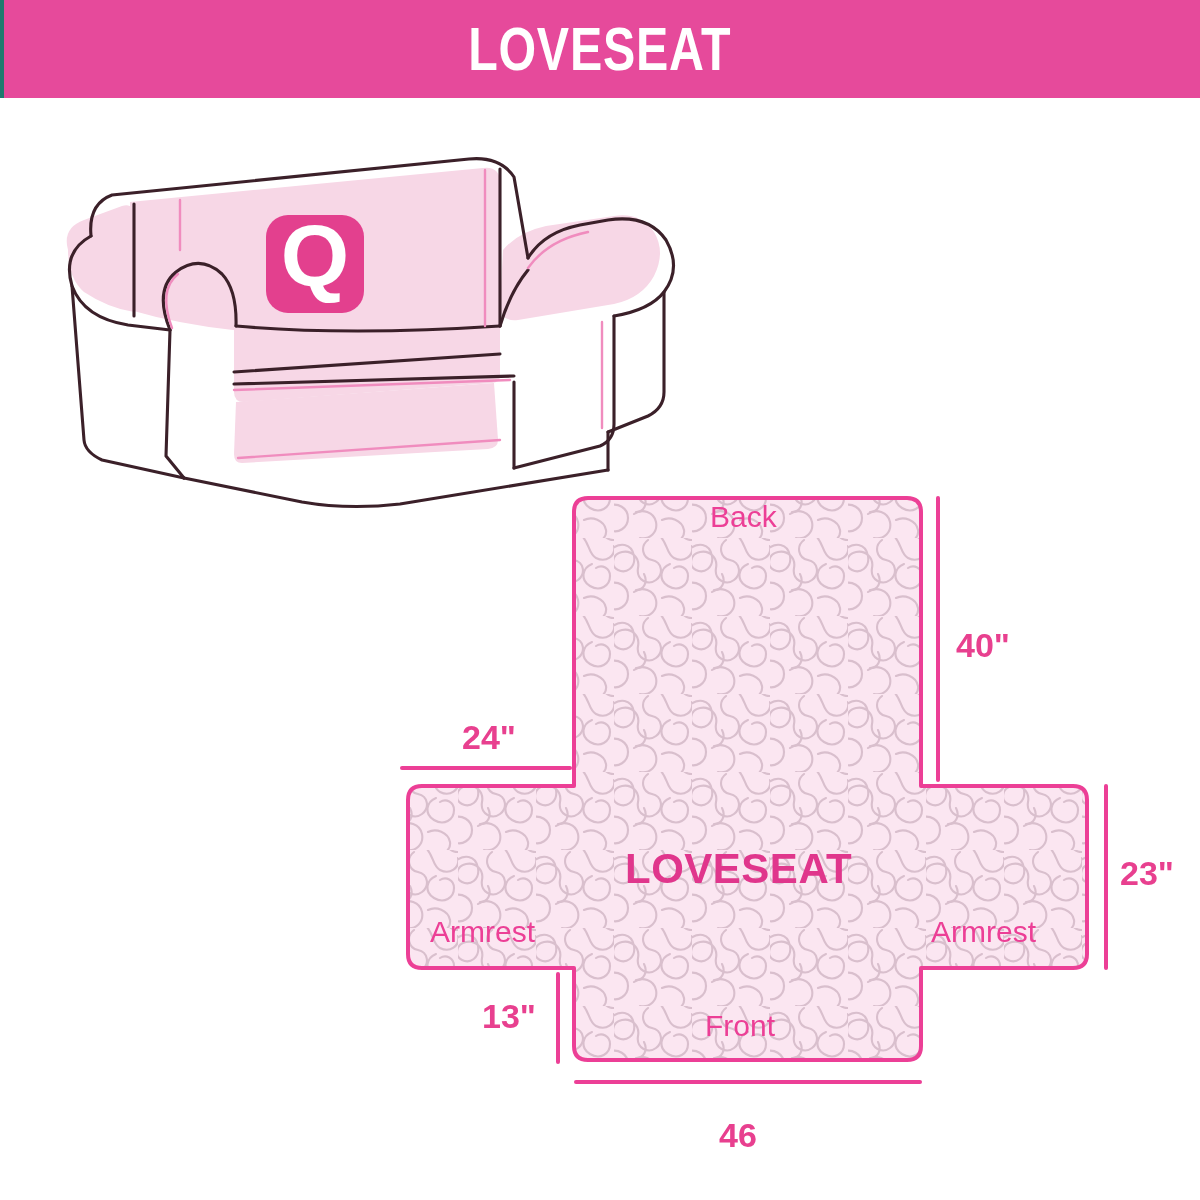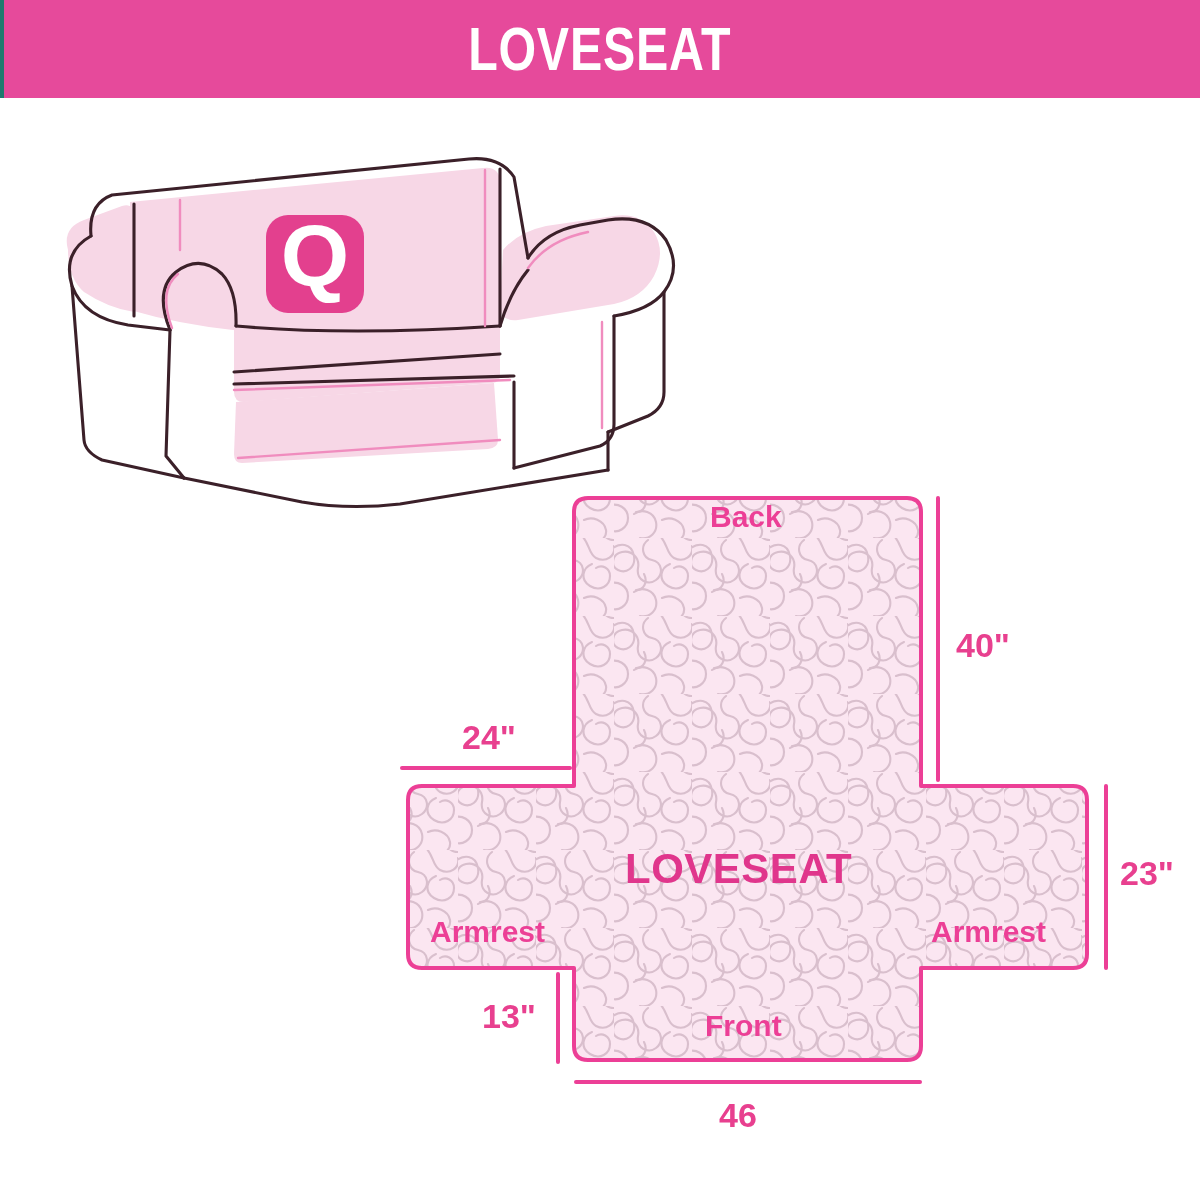--- a/index.html
+++ b/index.html
@@ -72,21 +72,21 @@
     position: absolute;
     color: #e8408f;
     font-weight: bold;
     font-size: 34px;
     font-family: "Liberation Sans", sans-serif;
     white-space: nowrap;
   }
   .panel-label {
     position: absolute;
     color: #ec3f96;
-    font-weight: bold;
+    font-weight: normal;
     font-size: 30px;
     font-family: "Liberation Sans", sans-serif;
     white-space: nowrap;
   }
   #pattern-center-label {
     position: absolute;
     color: #e0368c;
     font-weight: bold;
     font-size: 42px;
     letter-spacing: 0.5px;
@@ -242,16 +242,16 @@
 
     
     <div class="dim-label" style="left:576px; top:166px;">40"</div>
 
     <div class="dim-label" style="left:82px; top:258px;">24"</div>
 
     <div class="dim-label" style="left:740px; top:394px;">23"</div>
 
     <div class="dim-label" style="left:102px; top:537px;">13"</div>
 
-    <div class="dim-label" style="left:339px; top:636px;">46</div>
+    <div class="dim-label" style="left:339px; top:656px;">46</div>
   </div>
 
 </div>
 
 </body></html>

